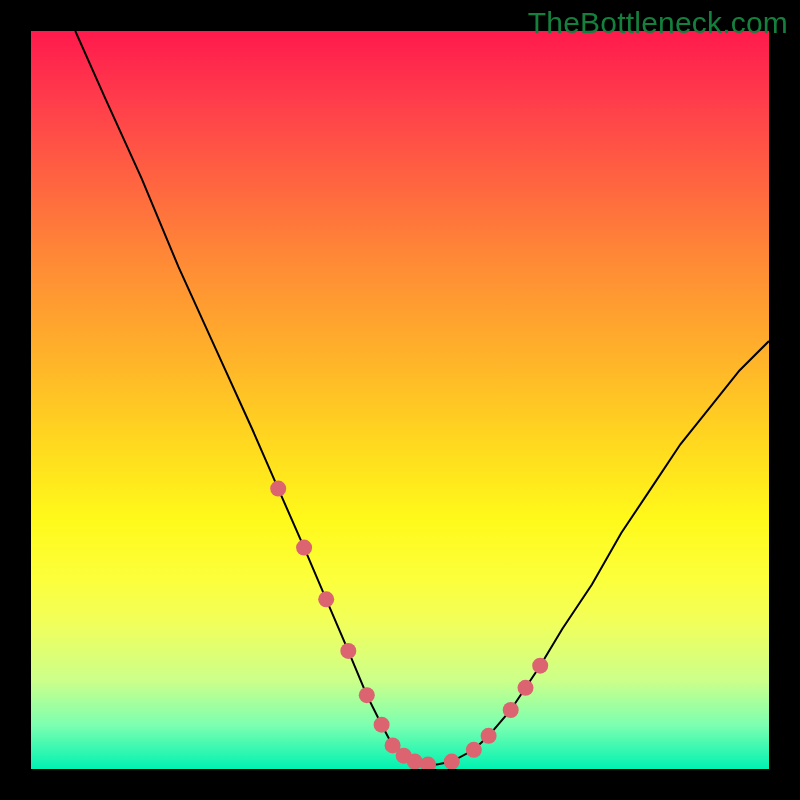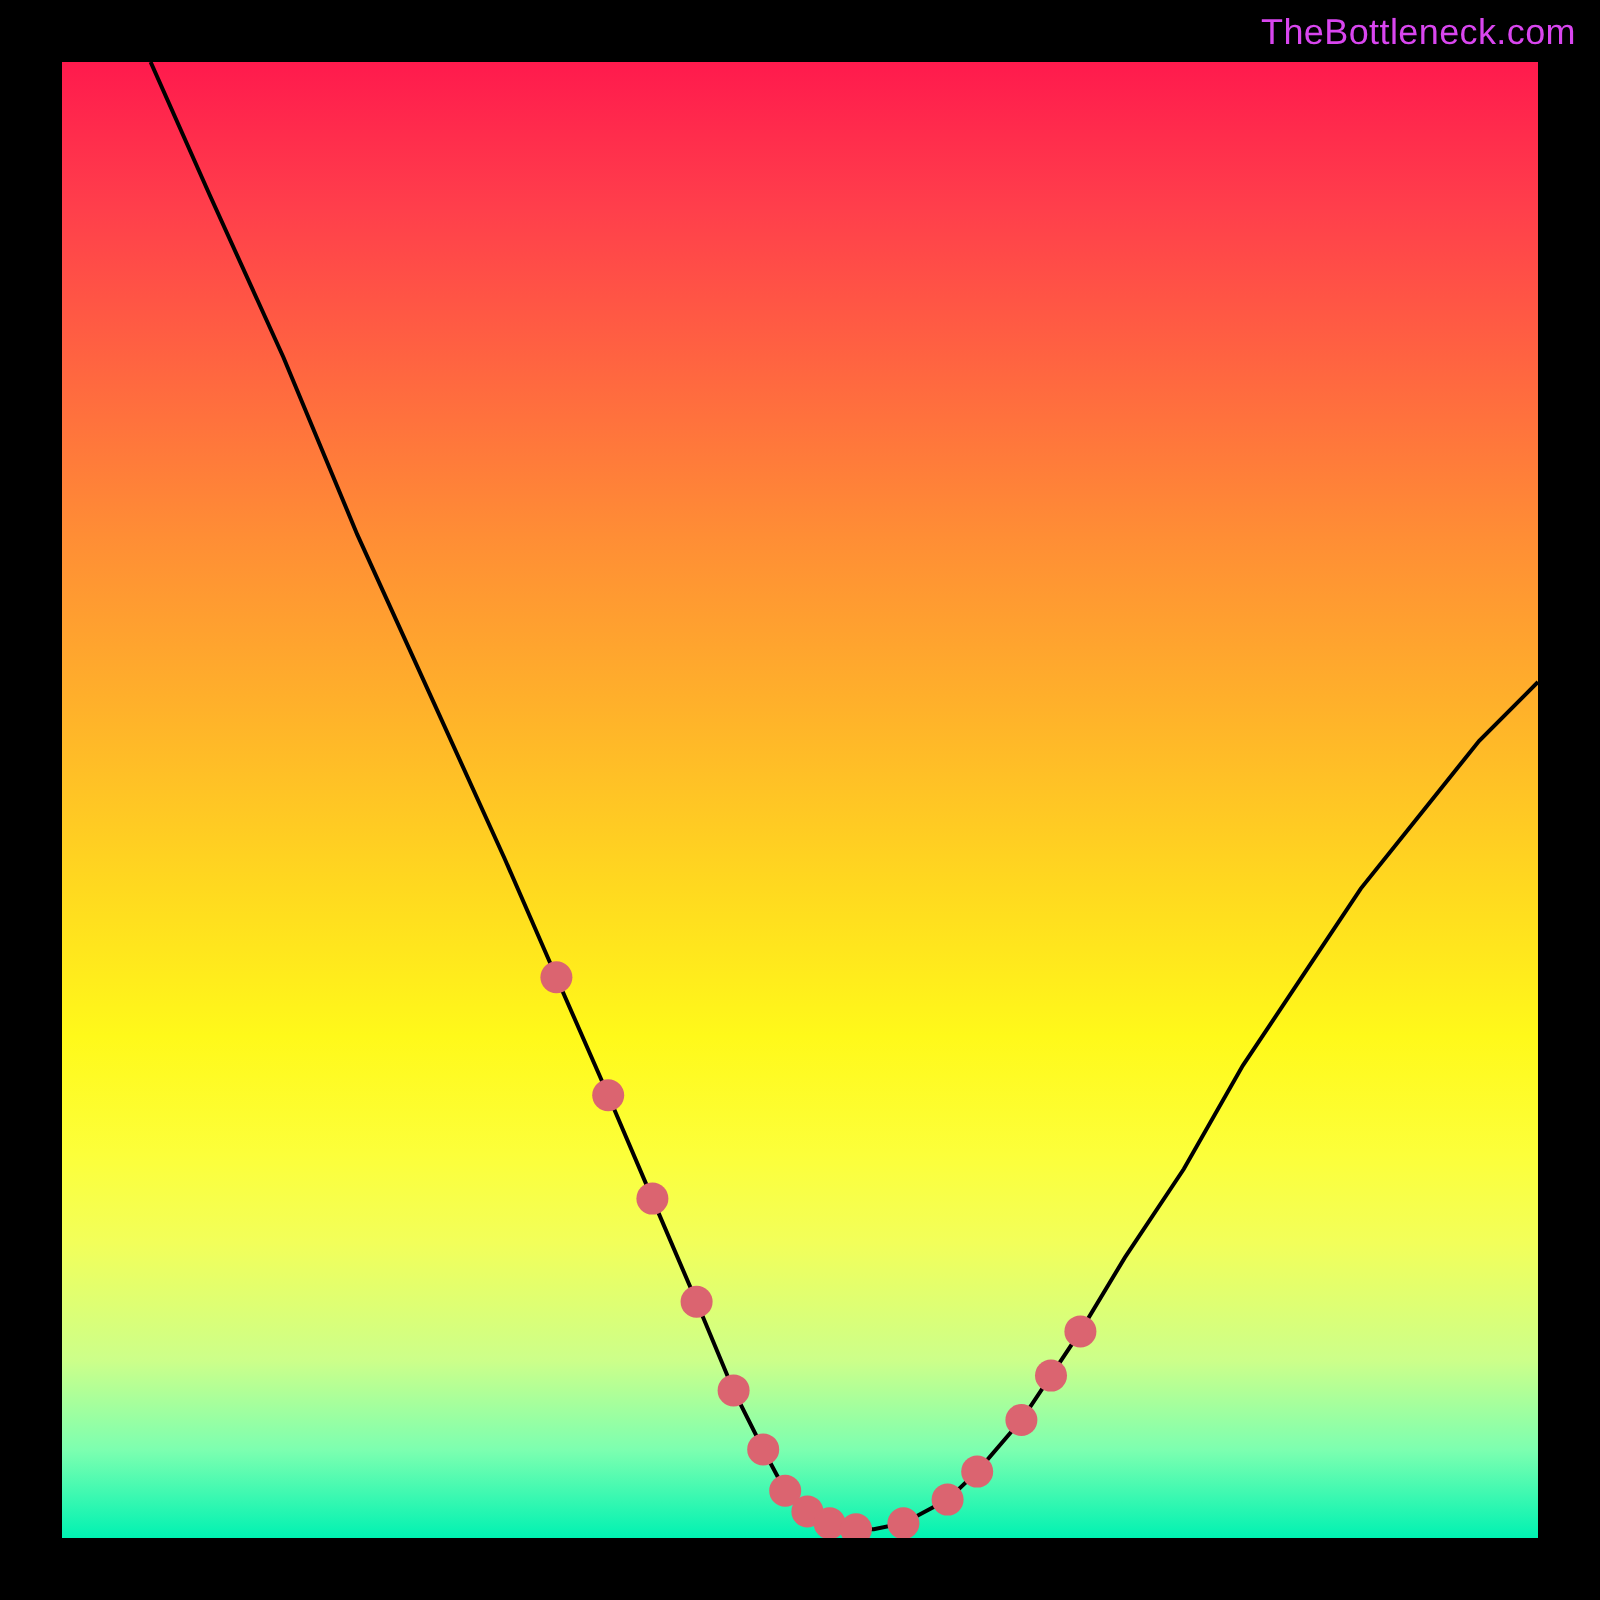--- a/index.html
+++ b/index.html
@@ -35,22 +35,22 @@
       #f2ff5a 80%,
       #ccff8a 88%,
       #7dffb0 94%,
       #00f2b2 100%
     );
   }
   .watermark {
     position: absolute;
     top: 6px;
     right: 12px;
-    color: #d946ef;
-    font-size: 18px;
+    color: #15803d;
+    font-size: 30px;
     letter-spacing: 0.2px;
     font-weight: 400;
     user-select: none;
   }
   svg.curve {
     position: absolute;
     left: 0;
     top: 0;
     width: 738px;
     height: 738px;

